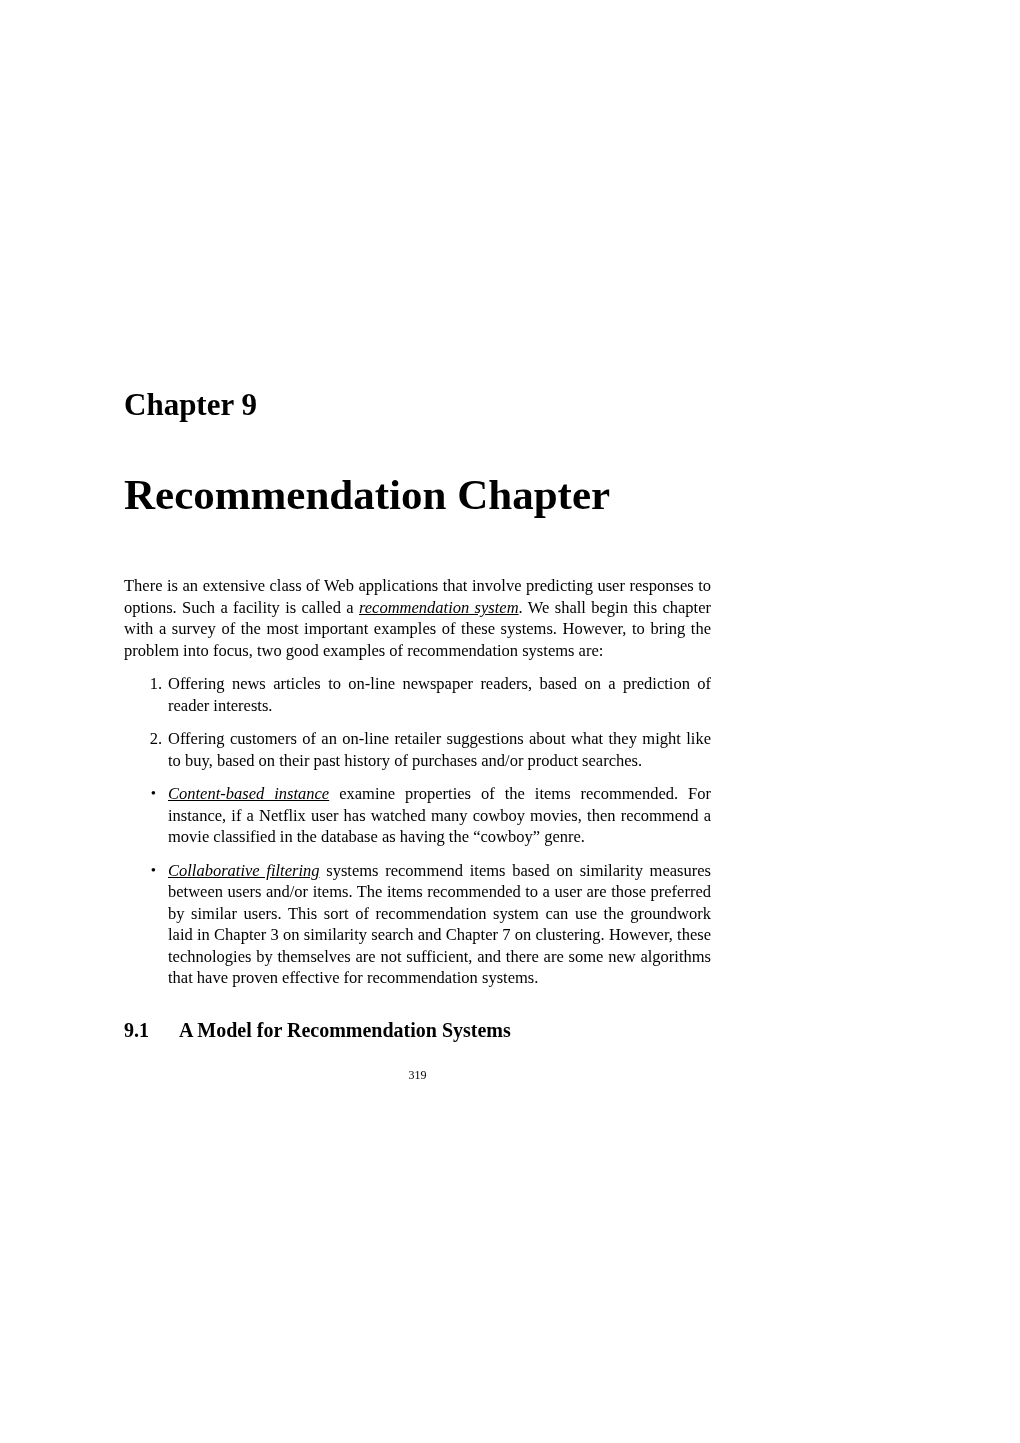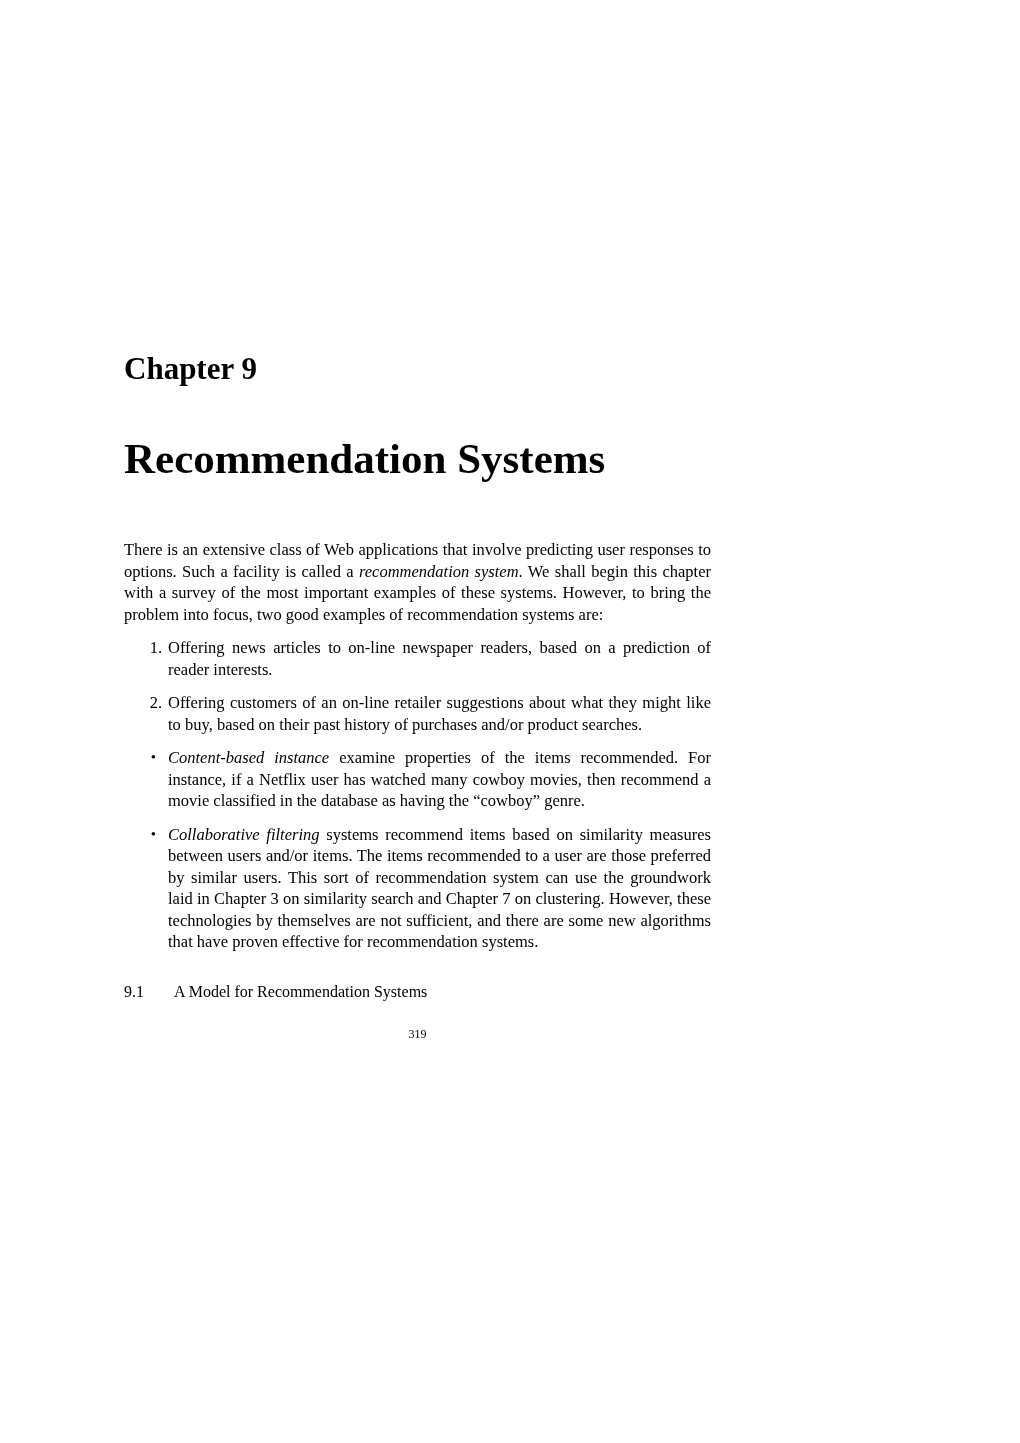--- a/index.html
+++ b/index.html
@@ -13,20 +13,21 @@
     height: 1443px;
     background: #ffffff;
     overflow: hidden;
     font-family: "Liberation Serif", "DejaVu Serif", serif;
     color: #000000;
   }
   .content {
     width: 587px;
     margin-left: 124px;
     padding-top: 353px;
+    margin-top: 36px;
   }
   .chapter-label {
     font-size: 31px;
     font-weight: bold;
     line-height: 1.0;
     margin: 0;
   }
   .chapter-title {
     font-size: 43px;
     font-weight: bold;
@@ -65,24 +66,25 @@
   .bullet-marker {
     position: absolute;
     left: 0;
     top: 0;
     width: 32px;
     text-align: right;
     font-size: 15px;
   }
   em.lead-italic {
     font-style: italic;
+    text-decoration: underline;
   }
   .section-heading {
-    font-size: 16px;
-    font-weight: normal;
+    font-size: 20px;
+    font-weight: bold;
     line-height: 1.15;
     margin: 30px 0 0 0;
   }
   .section-number {
     display: inline-block;
     margin-right: 30px;
   }
   .section-par {
     margin-top: 18px;
   }
@@ -93,21 +95,21 @@
   }
 </style>
 </head>
 <body>
 
 <div class="page">
   <div class="content">
 
     <h2 class="chapter-label">Chapter 9</h2>
 
-    <h1 class="chapter-title">Recommendation Systems</h1>
+    <h1 class="chapter-title">Recommendation Chapter</h1>
 
     <p class="body-text par first-par"><span>There is an extensive class of Web applications that involve predicting user responses to options. Such a facility is called a </span><em class="lead-italic">recommendation system</em><span>. We shall begin this chapter with a survey of the most important examples of these systems. However, to bring the problem into focus, two good examples of recommendation systems are:</span></p>
 
     <div class="body-text">
       <div class="list-item">
         <span class="list-marker">1.</span>
         <span>Offering news articles to on-line newspaper readers, based on a prediction of reader interests.</span>
       </div>
       <div class="list-item">
         <span class="list-marker">2.</span>

